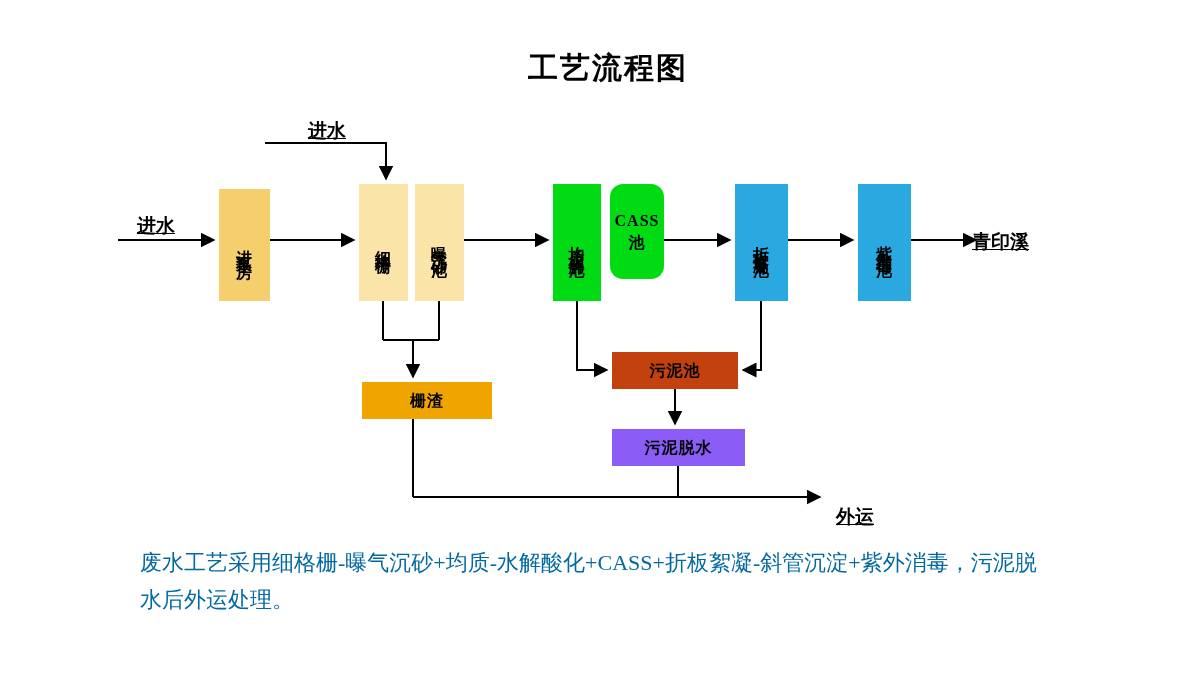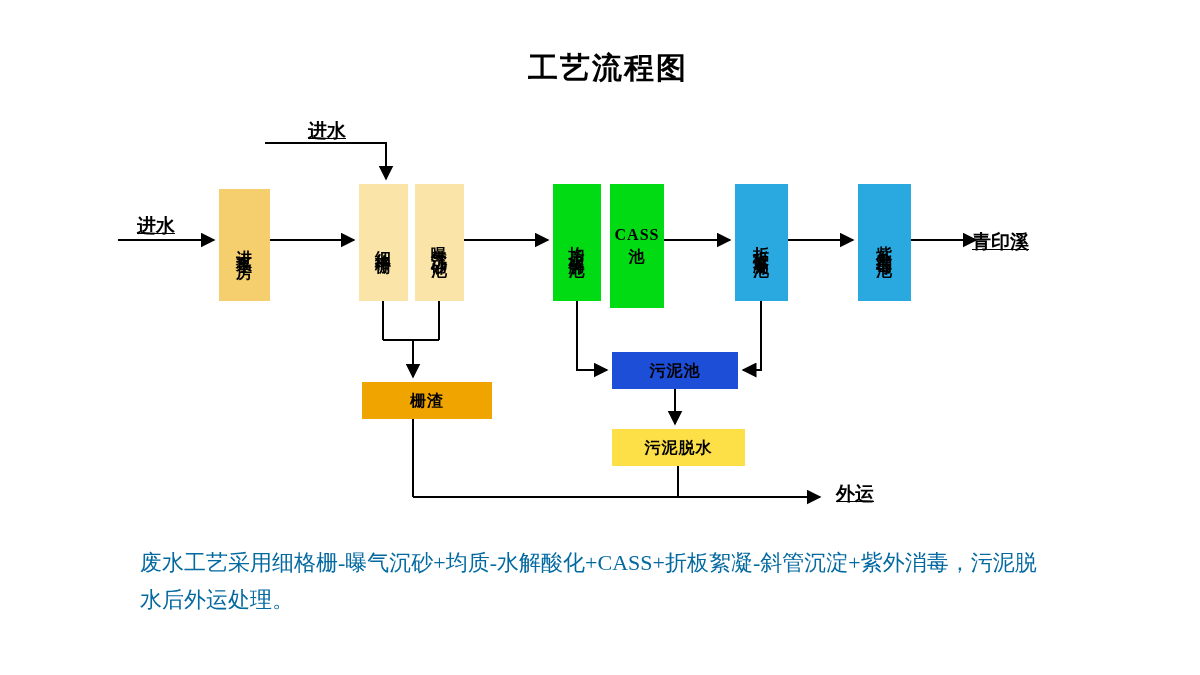--- a/index.html
+++ b/index.html
@@ -119,58 +119,58 @@
     <path d="M761,301 L761,370 L743,370" stroke="#000" stroke-width="2" fill="none" marker-end="url(#arrow)"></path>
 
     <path d="M675,389 L675,424" stroke="#000" stroke-width="2" fill="none" marker-end="url(#arrow)"></path>
 
     <path d="M678,466 L678,497" stroke="#000" stroke-width="2" fill="none"></path>
   </svg>
 
   <div class="flow-label" style="left:137px; top:213px;">进水</div>
   <div class="flow-label" style="left:308px; top:118px;">进水</div>
   <div class="flow-label" style="left:972px; top:229px;">青印溪</div>
-  <div class="flow-label" style="left:836px; top:481px;">外运</div>
+  <div class="flow-label" style="left:836px; top:504px;">外运</div>
 
   <div class="box" style="left: 219px; top: 189px; width: 51px; height: 112px; background-color: rgb(245, 206, 110);">
     <span class="vtext">进水泵房</span>
   </div>
 
   <div class="box" style="left: 359px; top: 184px; width: 49px; height: 117px; background-color: rgb(251, 228, 168);">
     <span class="vtext">细格栅</span>
   </div>
 
   <div class="box" style="left: 415px; top: 184px; width: 49px; height: 117px; background-color: rgb(251, 228, 168);">
     <span class="vtext">曝气沉砂池</span>
   </div>
 
   <div class="box" style="left: 553px; top: 184px; width: 48px; height: 117px; background-color: rgb(0, 219, 20);">
     <span class="vtext">均质水解池</span>
   </div>
 
-  <div class="box" style="left: 610px; top: 184px; width: 54px; height: 124px; background-color: rgb(0, 219, 20);">
+  <div class="box" style="left: 610px; top: 184px; width: 54px; height: 95px; background-color: rgb(0, 219, 20); border-radius: 13px;">
     <span class="htext">CASS
 池</span>
   </div>
 
   <div class="box" style="left: 735px; top: 184px; width: 53px; height: 117px; background-color: rgb(42, 168, 224);">
     <span class="vtext">折板絮凝池</span>
   </div>
 
   <div class="box" style="left: 858px; top: 184px; width: 53px; height: 117px; background-color: rgb(42, 168, 224);">
     <span class="vtext">紫外消毒池</span>
   </div>
 
   <div class="box" style="left: 362px; top: 382px; width: 130px; height: 37px; background-color: rgb(240, 164, 0); justify-content: center;">
     <span class="htext">栅渣</span>
   </div>
 
-  <div class="box" style="left: 612px; top: 352px; width: 126px; height: 37px; background-color: #1d4ed8;">
+  <div class="box" style="left: 612px; top: 352px; width: 126px; height: 37px; background-color: #c2410c;">
     <span class="htext">污泥池</span>
   </div>
 
-  <div class="box" style="left: 612px; top: 429px; width: 133px; height: 37px; background-color: #fde047;">
+  <div class="box" style="left: 612px; top: 429px; width: 133px; height: 37px; background-color: #8b5cf6;">
     <span class="htext">污泥脱水</span>
   </div>
 
   <div class="description">废水工艺采用细格栅-曝气沉砂+均质-水解酸化+CASS+折板絮凝-斜管沉淀+紫外消毒，污泥脱水后外运处理。</div>
 
 </div>
 
 </body></html>

